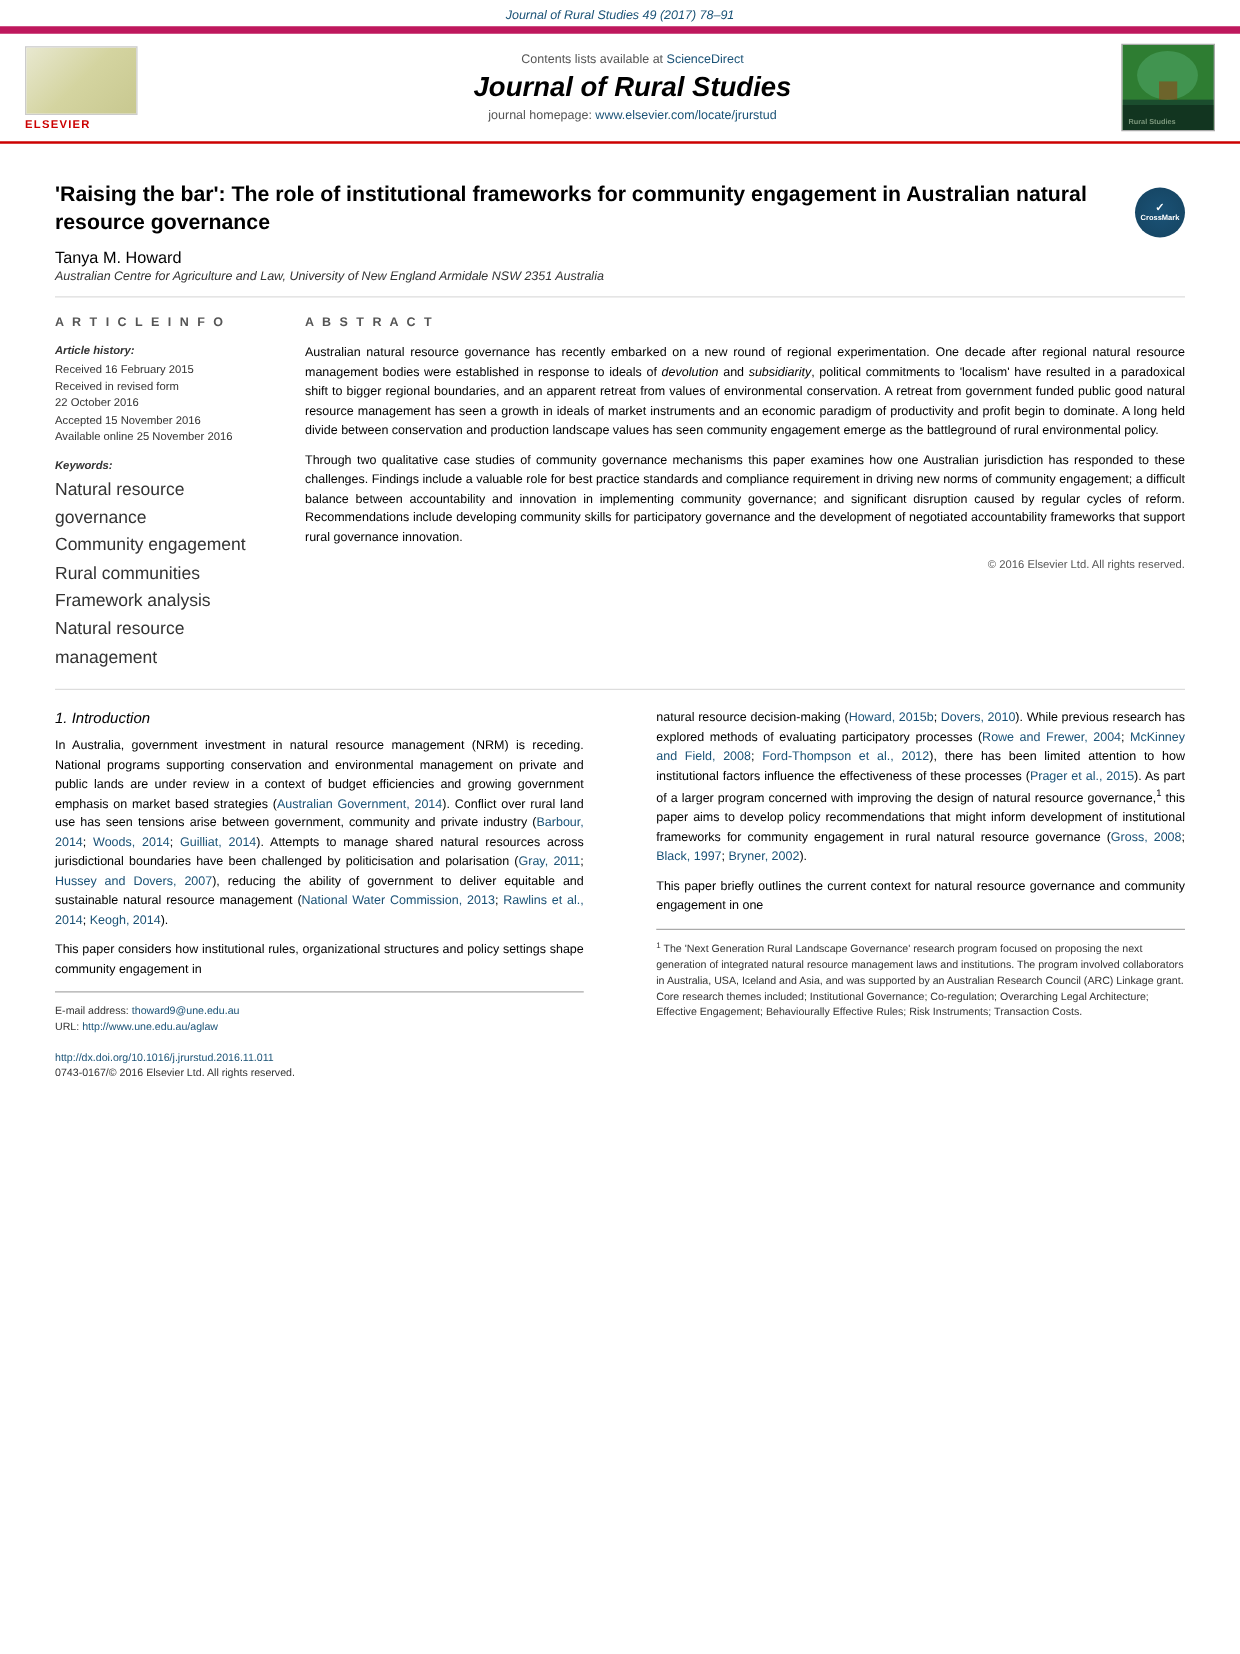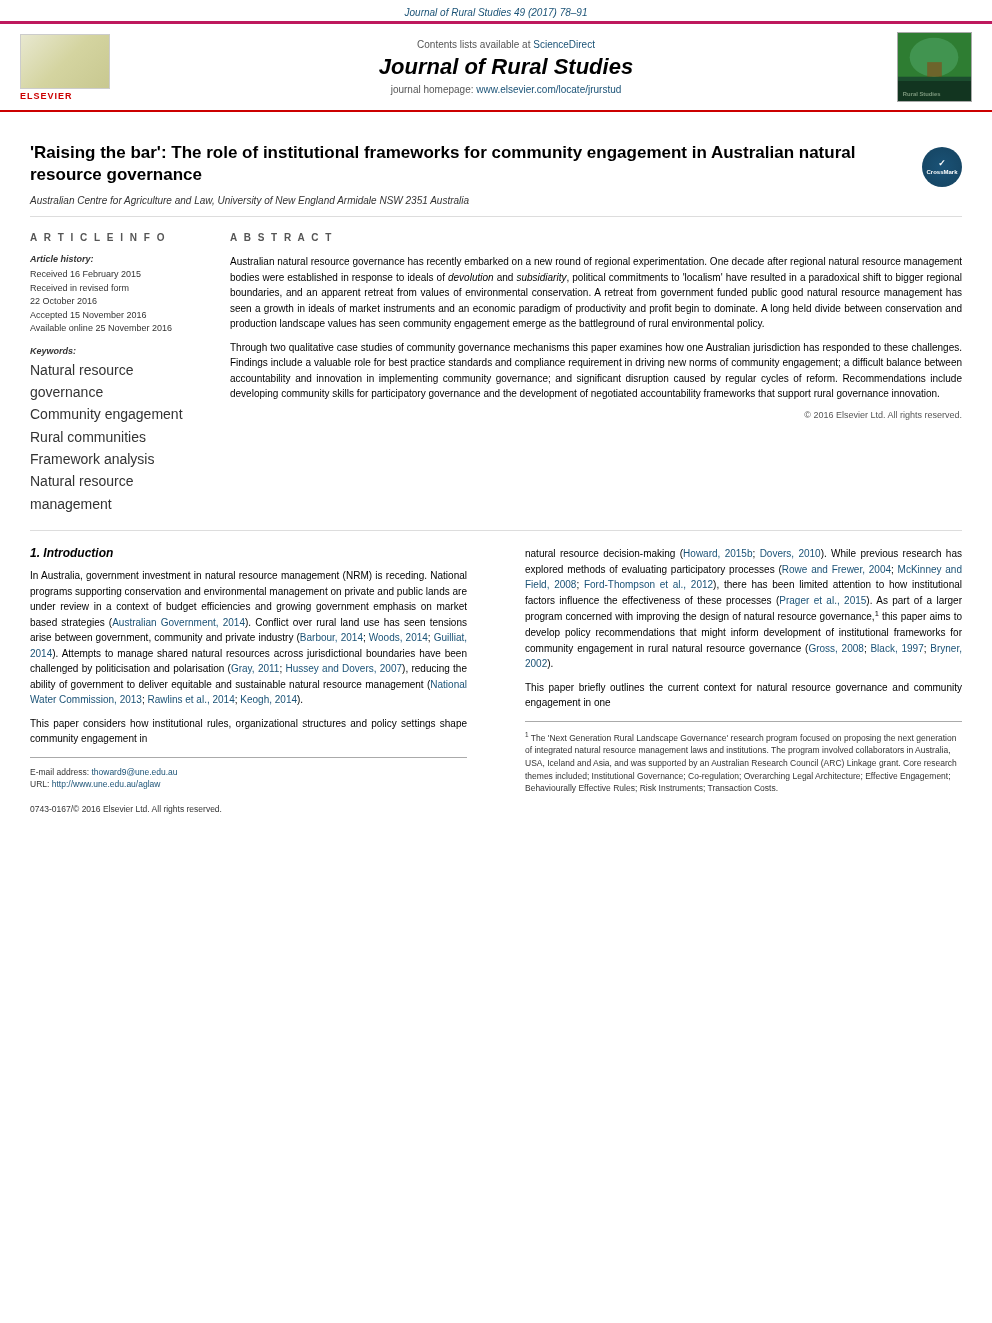--- a/index.html
+++ b/index.html
@@ -10,21 +10,21 @@
       font-size: 11px;
       width: 992px;
       min-height: 1323px;
     }
 
     
     .top-bar {
       background: #fff;
       text-align: center;
       padding: 6px 0 3px;
-      border-bottom: 3px solid #be185d;
+      border-bottom: 6px solid #be185d;
     }
     .top-bar .journal-ref {
       color: #1a5276;
       font-size: 10px;
       font-style: italic;
     }
 
     
     .header-section {
       display: flex;
@@ -118,21 +118,21 @@
     .cover-image::before {
       content: '';
       position: absolute;
       bottom: 0; left: 0; right: 0;
       height: 30%;
       background: rgba(0,0,0,0.3);
     }
 
     
     .article-content {
-      padding: 15px 30px;
+      padding: 15px 44px;
     }
 
     
     .article-title-section {
       padding: 15px 0 10px;
       border-bottom: 1px solid #ddd;
     }
     .article-title {
       font-size: 17px;
       font-weight: bold;
@@ -239,21 +239,21 @@
     }
     .body-left {
       flex: 1;
     }
     .body-right {
       flex: 1;
       margin-left: 38px;
     }
     .section-heading {
       font-size: 12px;
-      font-weight: bold;
+      font-weight: normal;
       font-style: italic;
       color: #000;
       margin-bottom: 8px;
     }
     .body-text {
       font-size: 10px;
       color: #000;
       line-height: 1.55;
       text-align: justify;
       margin-bottom: 8px;
@@ -335,20 +335,21 @@
   <div class="article-title-section">
     <div class="article-title">
       <span style="flex:1;">'Raising the bar': The role of institutional frameworks for community engagement in Australian natural resource governance</span>
       <div class="crossmark-badge">
         <div>
           <div style="font-size:9px;">✓</div>
           <div style="font-size:6px;">CrossMark</div>
         </div>
       </div>
     </div>
+    <div class="author-name">Tanya M. Howard</div>
     <div class="author-affiliation">Australian Centre for Agriculture and Law, University of New England Armidale NSW 2351 Australia</div>
   </div>
 
   <div class="article-meta-section">
 
     <div class="article-info-col">
       <div class="section-label">A R T I C L E   I N F O</div>
       <div class="article-history-label">Article history:</div>
       <div class="history-line">Received 16 February 2015</div>
       <div class="history-line">Received in revised form</div>
@@ -385,20 +386,23 @@
       <div class="footnote-divider">
         <div class="footnote-text">
           <span>E-mail address: </span>
           <a href="mailto:thoward9@une.edu.au" style="color:#1a5276;text-decoration:none;">thoward9@une.edu.au</a>
         </div>
         <div class="footnote-text">
           <span>URL: </span>
           <a href="#" style="color:#1a5276;text-decoration:none;">http://www.une.edu.au/aglaw</a>
         </div>
         <br>
+        <div class="footnote-text">
+          <a href="#" style="color:#1a5276;text-decoration:none;">http://dx.doi.org/10.1016/j.jrurstud.2016.11.011</a>
+        </div>
         <div class="footnote-text">0743-0167/© 2016 Elsevier Ltd. All rights reserved.</div>
       </div>
     </div>
 
     <div class="body-right">
       <div class="body-text">
         natural resource decision-making (<a class="cite-link" href="#">Howard, 2015b</a>; <a class="cite-link" href="#">Dovers, 2010</a>). While previous research has explored methods of evaluating participatory processes (<a class="cite-link" href="#">Rowe and Frewer, 2004</a>; <a class="cite-link" href="#">McKinney and Field, 2008</a>; <a class="cite-link" href="#">Ford-Thompson et al., 2012</a>), there has been limited attention to how institutional factors influence the effectiveness of these processes (<a class="cite-link" href="#">Prager et al., 2015</a>). As part of a larger program concerned with improving the design of natural resource governance,<sup class="sup">1</sup> this paper aims to develop policy recommendations that might inform development of institutional frameworks for community engagement in rural natural resource governance (<a class="cite-link" href="#">Gross, 2008</a>; <a class="cite-link" href="#">Black, 1997</a>; <a class="cite-link" href="#">Bryner, 2002</a>).
       </div>
       <div class="body-text">
         This paper briefly outlines the current context for natural resource governance and community engagement in one

